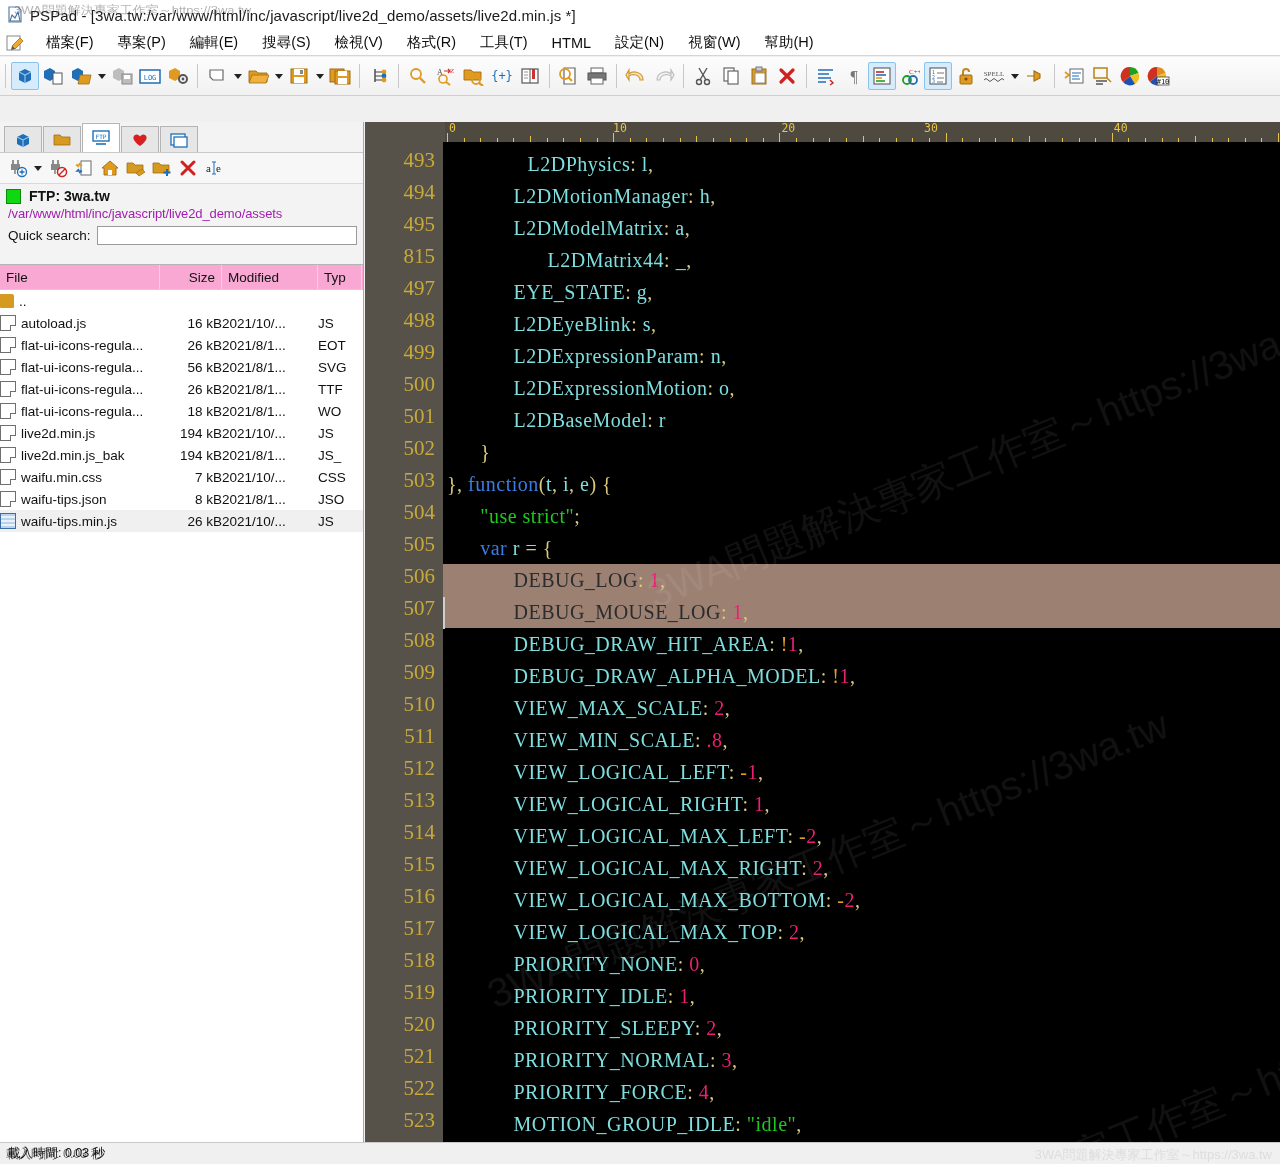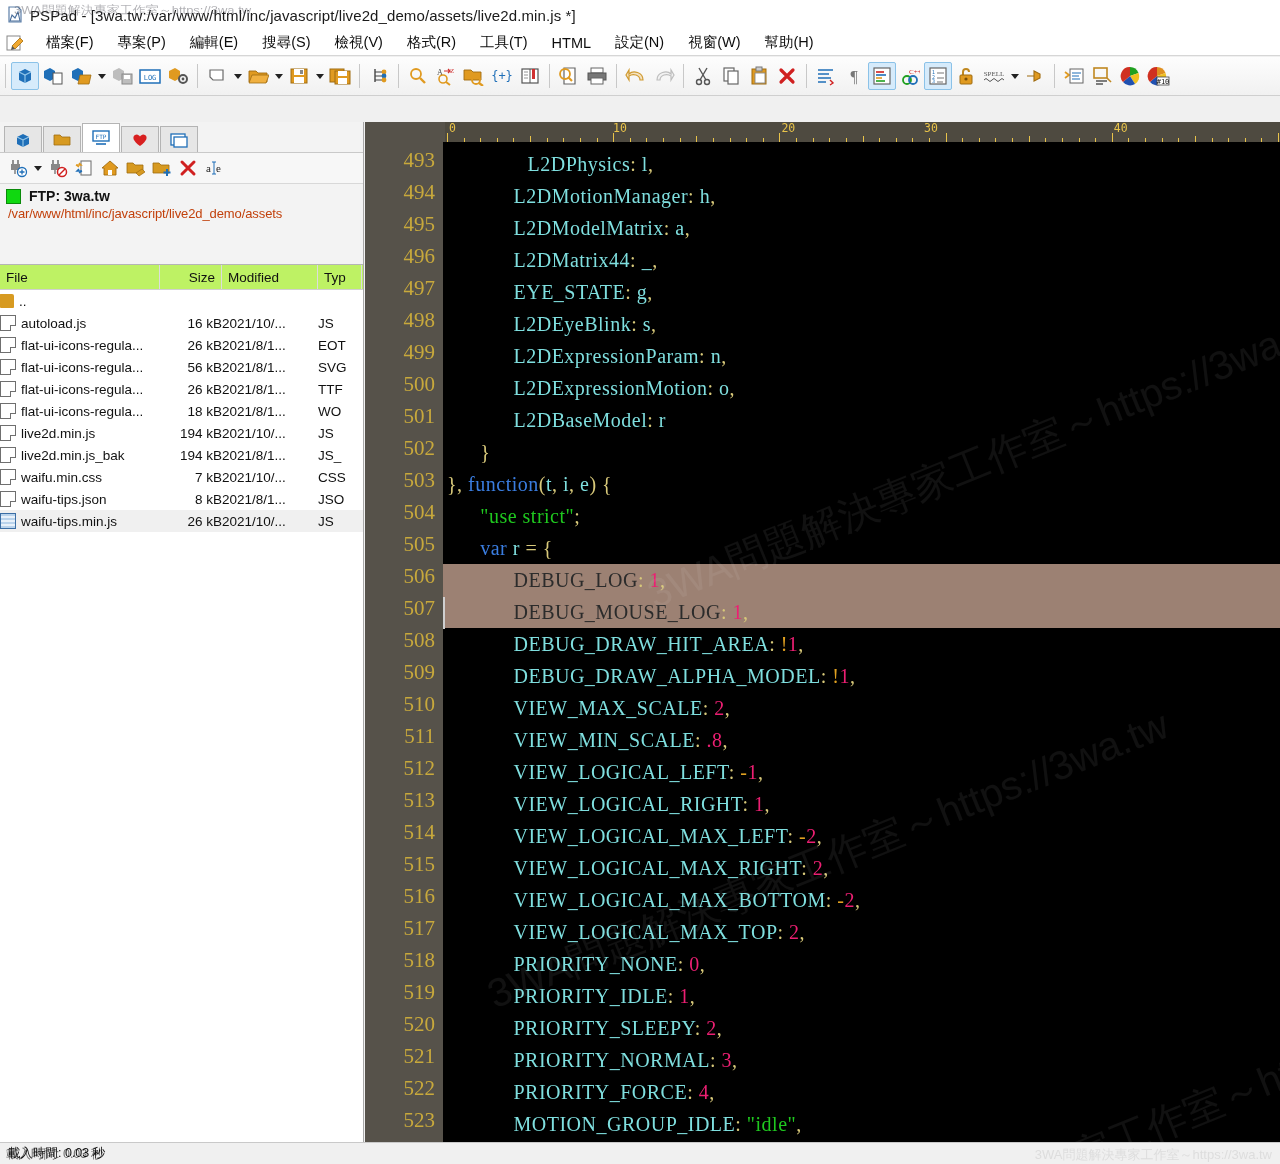--- a/index.html
+++ b/index.html
@@ -83,30 +83,30 @@
     display:flex;align-items:center;padding-left:6px;gap:2px;
   }
   .ptb{width:24px;height:24px;display:flex;align-items:center;justify-content:center;flex:none;position:relative;}
   .ptb-arrow{width:12px;height:24px;display:flex;align-items:center;justify-content:center;flex:none;}
   .ptb-arrow::after{content:"";border-left:4px solid transparent;border-right:4px solid transparent;border-top:5px solid #222;}
 
   .ftp-head{padding:4px 0 0 6px;background:#f3f3f3;}
   .ftp-row{display:flex;align-items:center;gap:8px;}
   .led{width:13px;height:13px;background:#10d810;border:1px solid #0a8a0a;flex:none;}
   .ftp-name{font-size:14px;font-weight:bold;color:#111;}
-  .ftp-path{font-size:13px;color:#c2410c;padding:2px 0 3px 2px;letter-spacing:-0.1px;}
+  .ftp-path{font-size:13px;color:#a21caf;padding:2px 0 3px 2px;letter-spacing:-0.1px;}
   .qsearch{display:flex;align-items:center;gap:6px;padding:2px 6px 4px 2px;}
   .qsearch label{font-size:13.5px;color:#111;white-space:nowrap;}
   .qsearch input{
     flex:1;height:19px;border:1px solid #9a9a9a;background:#fff;font-size:12px;
     font-family:"Liberation Sans",sans-serif;box-sizing:border-box;padding:0 3px;
   }
 
   .filelist{position:absolute;left:0;top:142px;right:0;bottom:0;background:#fff;border-top:1px solid #b5b5b5;}
-  .fl-head{display:flex;height:24px;background:#bef264;border-bottom:1px solid #d0d0d0;font-size:13.5px;color:#111;}
+  .fl-head{display:flex;height:24px;background:#f9a8d4;border-bottom:1px solid #d0d0d0;font-size:13.5px;color:#111;}
   .fl-head div{display:flex;align-items:center;box-sizing:border-box;border-right:1px solid #dcdcdc;padding:0 6px;}
   .c-file{width:160px;}
   .c-size{width:62px;justify-content:flex-end;}
   .c-mod{width:96px;}
   .c-typ{width:44px;}
   .fl-row{display:flex;height:22px;font-size:13.5px;color:#111;align-items:center;}
   .fl-row.sel{background:#f0f0f0;}
   .fl-row .c-file{display:flex;align-items:center;gap:5px;border:none;overflow:hidden;white-space:nowrap;}
   .fl-row .c-size{display:flex;align-items:center;justify-content:flex-end;border:none;}
   .fl-row .c-mod{display:flex;align-items:center;border:none;}
@@ -579,20 +579,24 @@
         </svg>
       </div>
     </div>
 
     <div class="ftp-head">
       <div class="ftp-row">
         <span class="led"></span>
         <span class="ftp-name">FTP: 3wa.tw</span>
       </div>
       <div class="ftp-path">/var/www/html/inc/javascript/live2d_demo/assets</div>
+      <div class="qsearch">
+        <label>Quick search:</label>
+        <input type="text" placeholder="" style="">
+      </div>
     </div>
 
     <div class="filelist">
       <div class="fl-head">
         <div class="c-file">File</div>
         <div class="c-size">Size</div>
         <div class="c-mod">Modified</div>
         <div class="c-typ">Typ</div>
       </div>
       <div id="file-rows">
@@ -759,21 +763,21 @@
           <div class="rtick" style="left: 879.76px; height: 4px;"></div>
           <div class="rtick" style="left: 896.38px; height: 4px;"></div>
           <div class="rtick maj" style="left: 913px;"></div>
         </div>
     </div>
     <div class="gutter">
       <div id="gutter-nums">
           <div class="ln" style="top: 6px;">493</div>
           <div class="ln" style="top: 38px;">494</div>
           <div class="ln" style="top: 70px;">495</div>
-          <div class="ln" style="top: 102px;">496</div>
+          <div class="ln" style="top: 102px;">815</div>
           <div class="ln" style="top: 134px;">497</div>
           <div class="ln" style="top: 166px;">498</div>
           <div class="ln" style="top: 198px;">499</div>
           <div class="ln" style="top: 230px;">500</div>
           <div class="ln" style="top: 262px;">501</div>
           <div class="ln" style="top: 294px;">502</div>
           <div class="ln" style="top: 326px;">503</div>
           <div class="ln" style="top: 358px;">504</div>
           <div class="ln" style="top: 390px;">505</div>
           <div class="ln" style="top: 422px;">506</div>
@@ -795,21 +799,21 @@
           <div class="ln" style="top: 934px;">522</div>
           <div class="ln" style="top: 966px;">523</div>
           <div class="ln" style="top: 998px;">524</div>
         </div>
     </div>
     <div class="code">
       <div id="code-lines">
           <div class="cl" style="top: 6px; height: 32px; line-height: 32px; margin-left: 14px;"><span style="padding-left: 70.48px;"><span class="t">L2DPhysics</span><span class="pun">: </span><span class="t">l</span><span class="pun">,</span></span></div>
           <div class="cl" style="top: 38px; height: 32px; line-height: 32px;"><span style="padding-left: 70.48px;"><span class="t">L2DMotionManager</span><span class="pun">: </span><span class="t">h</span><span class="pun">,</span></span></div>
           <div class="cl" style="top: 70px; height: 32px; line-height: 32px;"><span style="padding-left: 70.48px;"><span class="t">L2DModelMatrix</span><span class="pun">: </span><span class="t">a</span><span class="pun">,</span></span></div>
-          <div class="cl" style="top: 102px; height: 32px; line-height: 32px;"><span style="padding-left: 70.48px;"><span class="t">L2DMatrix44</span><span class="pun">: </span><span class="t">_</span><span class="pun">,</span></span></div>
+          <div class="cl" style="top: 102px; height: 32px; line-height: 32px;"><span style="padding-left: 70.48px; margin-left: 34px;"><span class="t">L2DMatrix44</span><span class="pun">: </span><span class="t">_</span><span class="pun">,</span></span></div>
           <div class="cl" style="top: 134px; height: 32px; line-height: 32px;"><span style="padding-left: 70.48px;"><span class="t">EYE_STATE</span><span class="pun">: </span><span class="t">g</span><span class="pun">,</span></span></div>
           <div class="cl" style="top: 166px; height: 32px; line-height: 32px;"><span style="padding-left: 70.48px;"><span class="t">L2DEyeBlink</span><span class="pun">: </span><span class="t">s</span><span class="pun">,</span></span></div>
           <div class="cl" style="top: 198px; height: 32px; line-height: 32px;"><span style="padding-left: 70.48px;"><span class="t">L2DExpressionParam</span><span class="pun">: </span><span class="t">n</span><span class="pun">,</span></span></div>
           <div class="cl" style="top: 230px; height: 32px; line-height: 32px;"><span style="padding-left: 70.48px;"><span class="t">L2DExpressionMotion</span><span class="pun">: </span><span class="t">o</span><span class="pun">,</span></span></div>
           <div class="cl" style="top: 262px; height: 32px; line-height: 32px;"><span style="padding-left: 70.48px; margin-top: 6px;"><span class="t">L2DBaseModel</span><span class="pun">: </span><span class="t">r</span></span></div>
           <div class="cl" style="top: 294px; height: 32px; line-height: 32px;"><span style="padding-left: 37.24px;"><span class="pun">}</span></span></div>
           <div class="cl" style="top: 326px; height: 32px; line-height: 32px;"><span style="padding-left: 4px;"><span class="pun">}, </span><span class="kw">function</span><span class="pun">(</span><span class="t">t</span><span class="pun">, </span><span class="t">i</span><span class="pun">, </span><span class="t">e</span><span class="pun">) {</span></span></div>
           <div class="cl" style="top: 358px; height: 32px; line-height: 32px;"><span style="padding-left: 37.24px;"><span class="str">"use strict"</span><span class="pun">;</span></span></div>
           <div class="cl" style="top: 390px; height: 32px; line-height: 32px;"><span style="padding-left: 37.24px;"><span class="kw">var</span><span class="pun"> </span><span class="t">r</span><span class="pun"> = {</span></span></div>
           <div class="cl hl" style="top: 422px; height: 32px; line-height: 32px;"><span style="padding-left: 70.48px;"><span class="t">DEBUG_LOG</span><span class="pun">: </span><span class="num">1</span><span class="pun">,</span></span></div>

